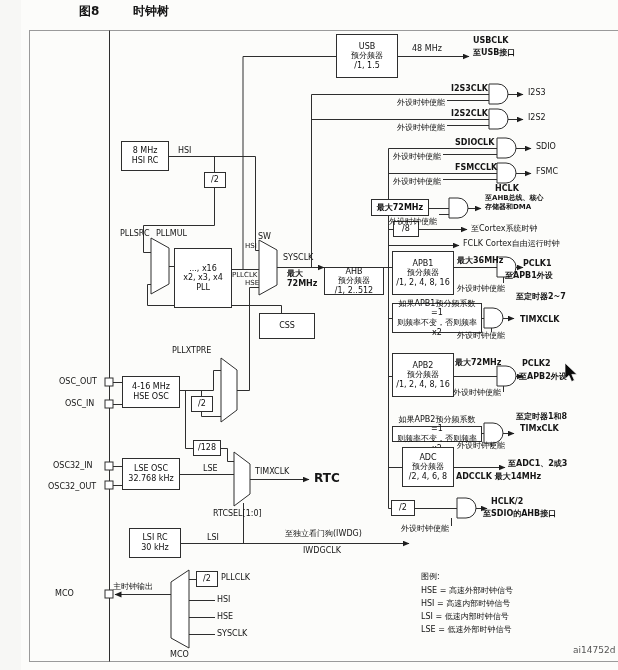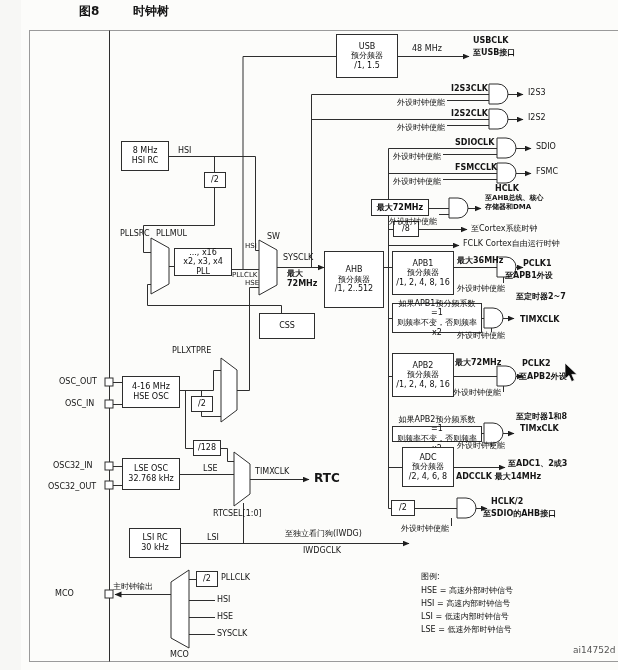--- a/index.html
+++ b/index.html
@@ -155,26 +155,26 @@
       <path d="M0,0 L0,16 L4,12.5 L6.6,18.6 L9.4,17.3 L6.8,11.4 L12,11.4 Z" fill="#0a0a0a" stroke="#fff" stroke-width="0.7"></path>
     </g>
   </svg>
 
   <div class="box" style="left:315px;top:34px;width:62px;height:44px">USB
 预分频器
 /1, 1.5</div>
   <div class="box" style="left:100px;top:141px;width:48px;height:30px">8 MHz
 HSI RC</div>
   <div class="box" style="left:183px;top:172px;width:22px;height:16px">/2</div>
-  <div class="box" style="left:153px;top:248px;width:58px;height:28px">..., x16
+  <div class="box" style="left:153px;top:248px;width:58px;height:60px">..., x16
 x2, x3, x4
 PLL</div>
   <div class="box b" style="left:350px;top:199px;width:58px;height:17px">最大72MHz</div>
   <div class="box" style="left:372px;top:221px;width:26px;height:16px">/8</div>
-  <div class="box" style="left:303px;top:251px;width:60px;height:57px">AHB
+  <div class="box" style="left:303px;top:267px;width:60px;height:28px">AHB
 预分频器
 /1, 2..512</div>
   <div class="box" style="left:371px;top:251px;width:62px;height:44px">APB1
 预分频器
 /1, 2, 4, 8, 16</div>
   <div class="box sm" style="left:371px;top:303px;width:90px;height:30px">如果APB1预分频系数=1
 则频率不变，否则频率x2</div>
   <div class="box" style="left:238px;top:313px;width:56px;height:26px">CSS</div>
   <div class="box" style="left:371px;top:353px;width:62px;height:44px">APB2
 预分频器
@@ -215,21 +215,21 @@
   <div class="lbl b" style="left:474px;top:184px">HCLK</div>
   <div class="lbl sm b" style="left:464px;top:194px">至AHB总线、核心
 存储器和DMA</div>
   <div class="lbl" style="left:368px;top:217px">外设时钟使能</div>
   <div class="lbl" style="left:450px;top:224px">至Cortex系统时钟</div>
   <div class="lbl" style="left:442px;top:239px">FCLK Cortex自由运行时钟</div>
 
   <div class="lbl" style="left:157px;top:146px">HSI</div>
   <div class="lbl" style="left:99px;top:229px">PLLSRC</div>
   <div class="lbl" style="left:135px;top:229px">PLLMUL</div>
-  <div class="lbl" style="left:246px;top:232px">SW</div>
+  <div class="lbl" style="left:237px;top:232px">SW</div>
   <div class="lbl sm" style="left:224px;top:242px">HSI</div>
   <div class="lbl sm" style="left:211px;top:271px">PLLCLK</div>
   <div class="lbl sm" style="left:224px;top:279px">HSE</div>
   <div class="lbl" style="left:262px;top:253px">SYSCLK</div>
   <div class="lbl b" style="left:266px;top:269px">最大
 72MHz</div>
   <div class="lbl" style="left:151px;top:346px">PLLXTPRE</div>
 
   <div class="lbl b" style="left:436px;top:256px">最大36MHz</div>
   <div class="lbl b" style="left:502px;top:259px">PCLK1</div>

